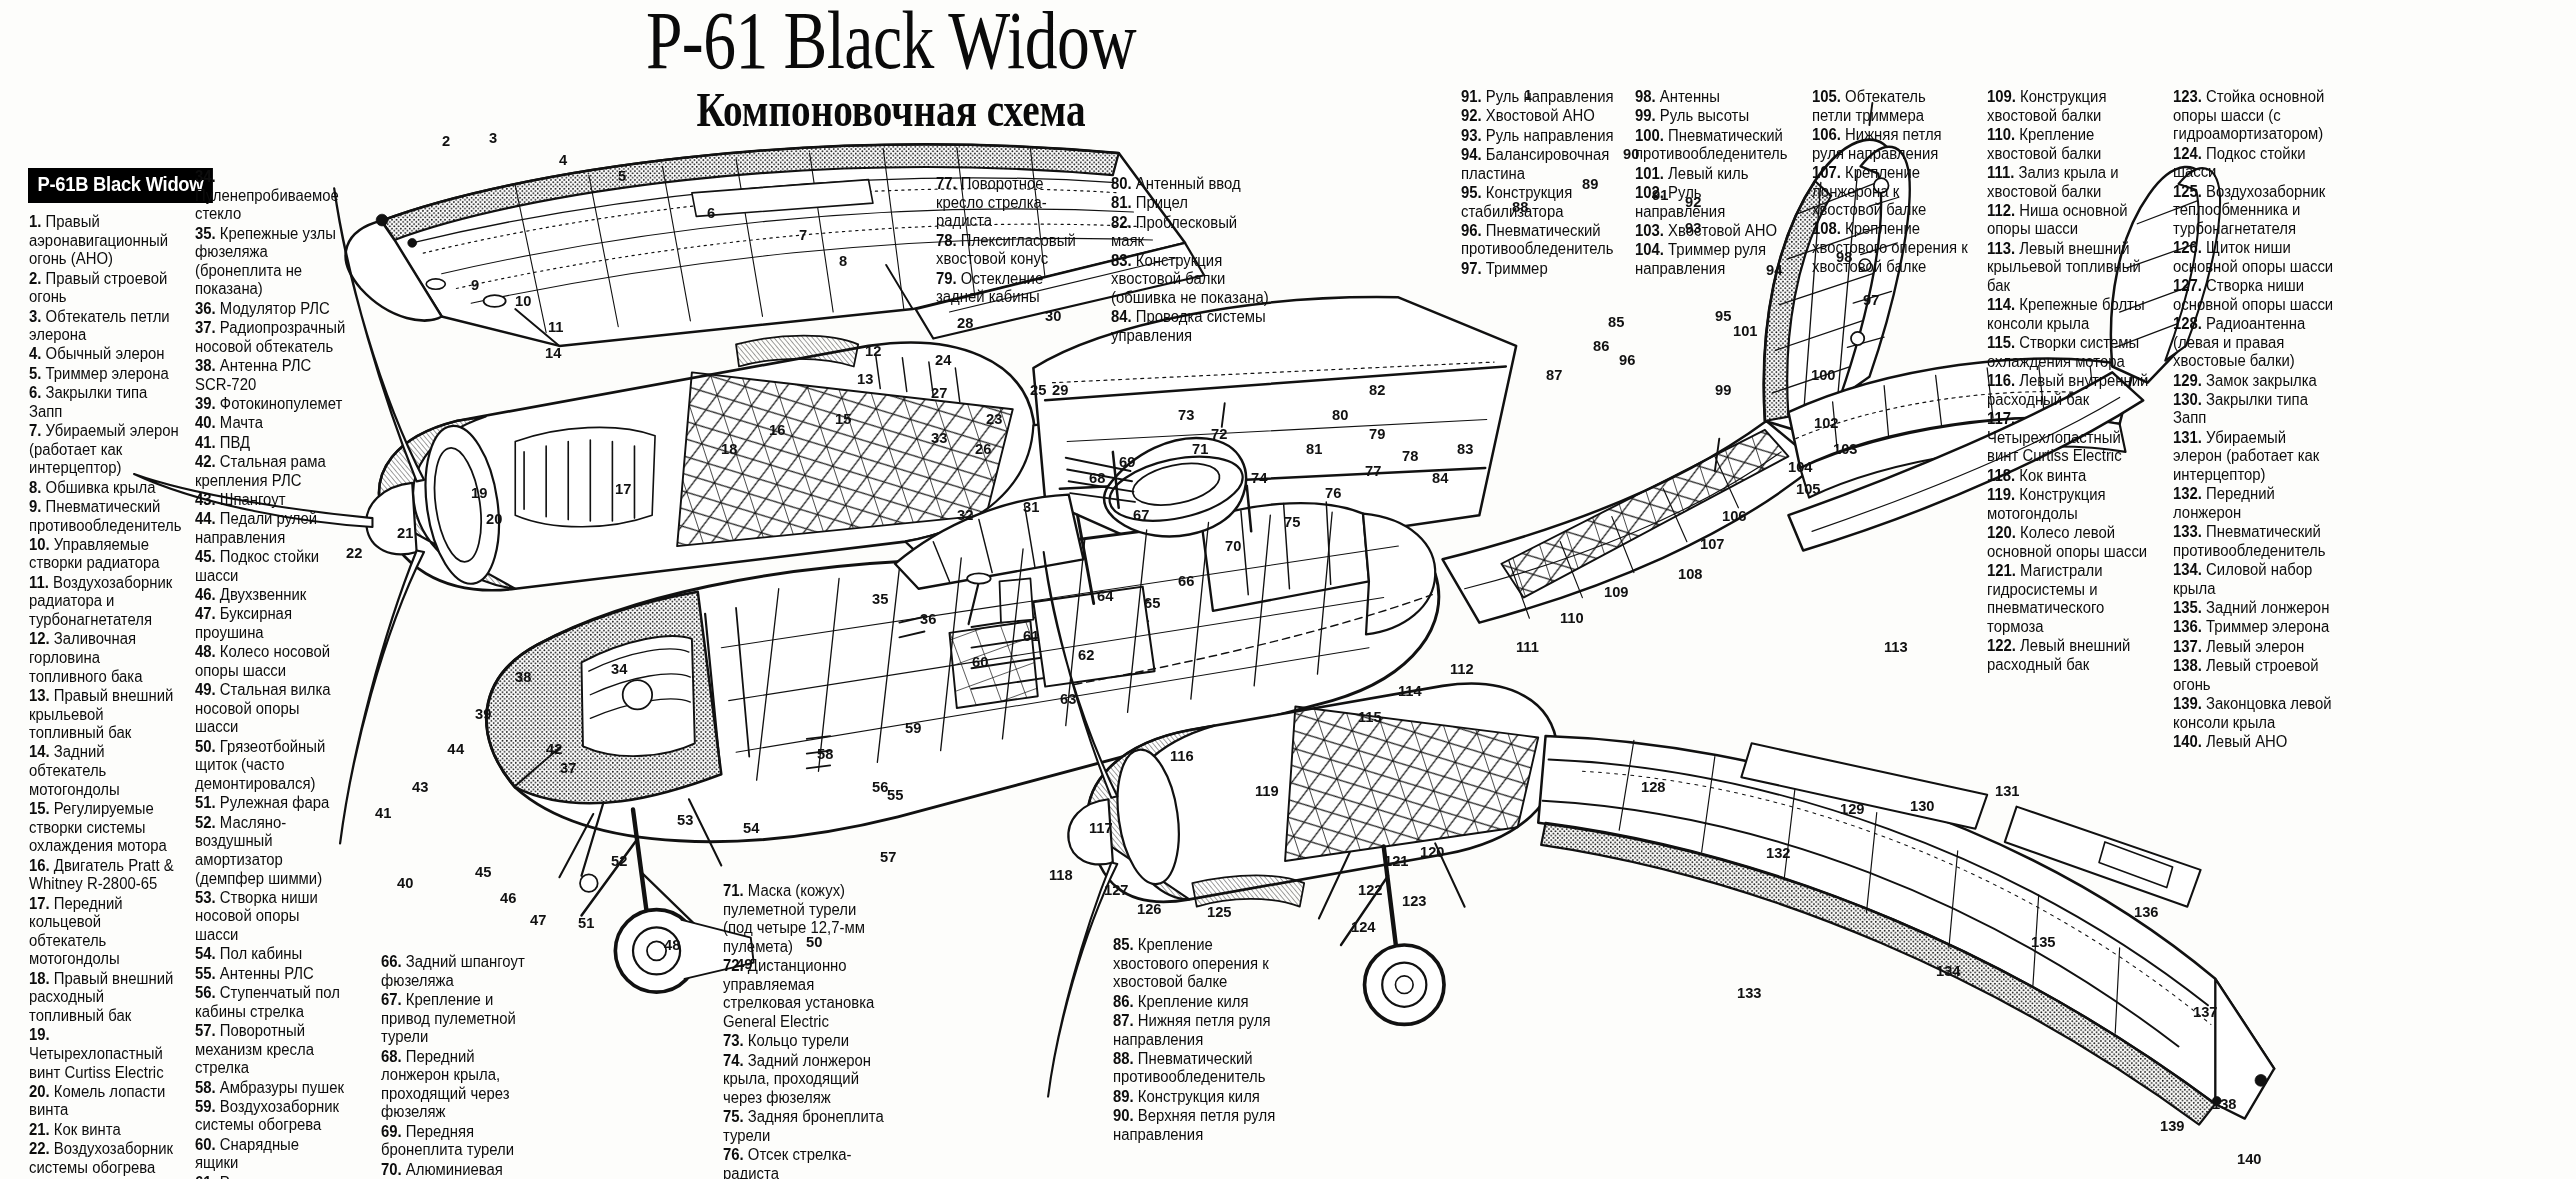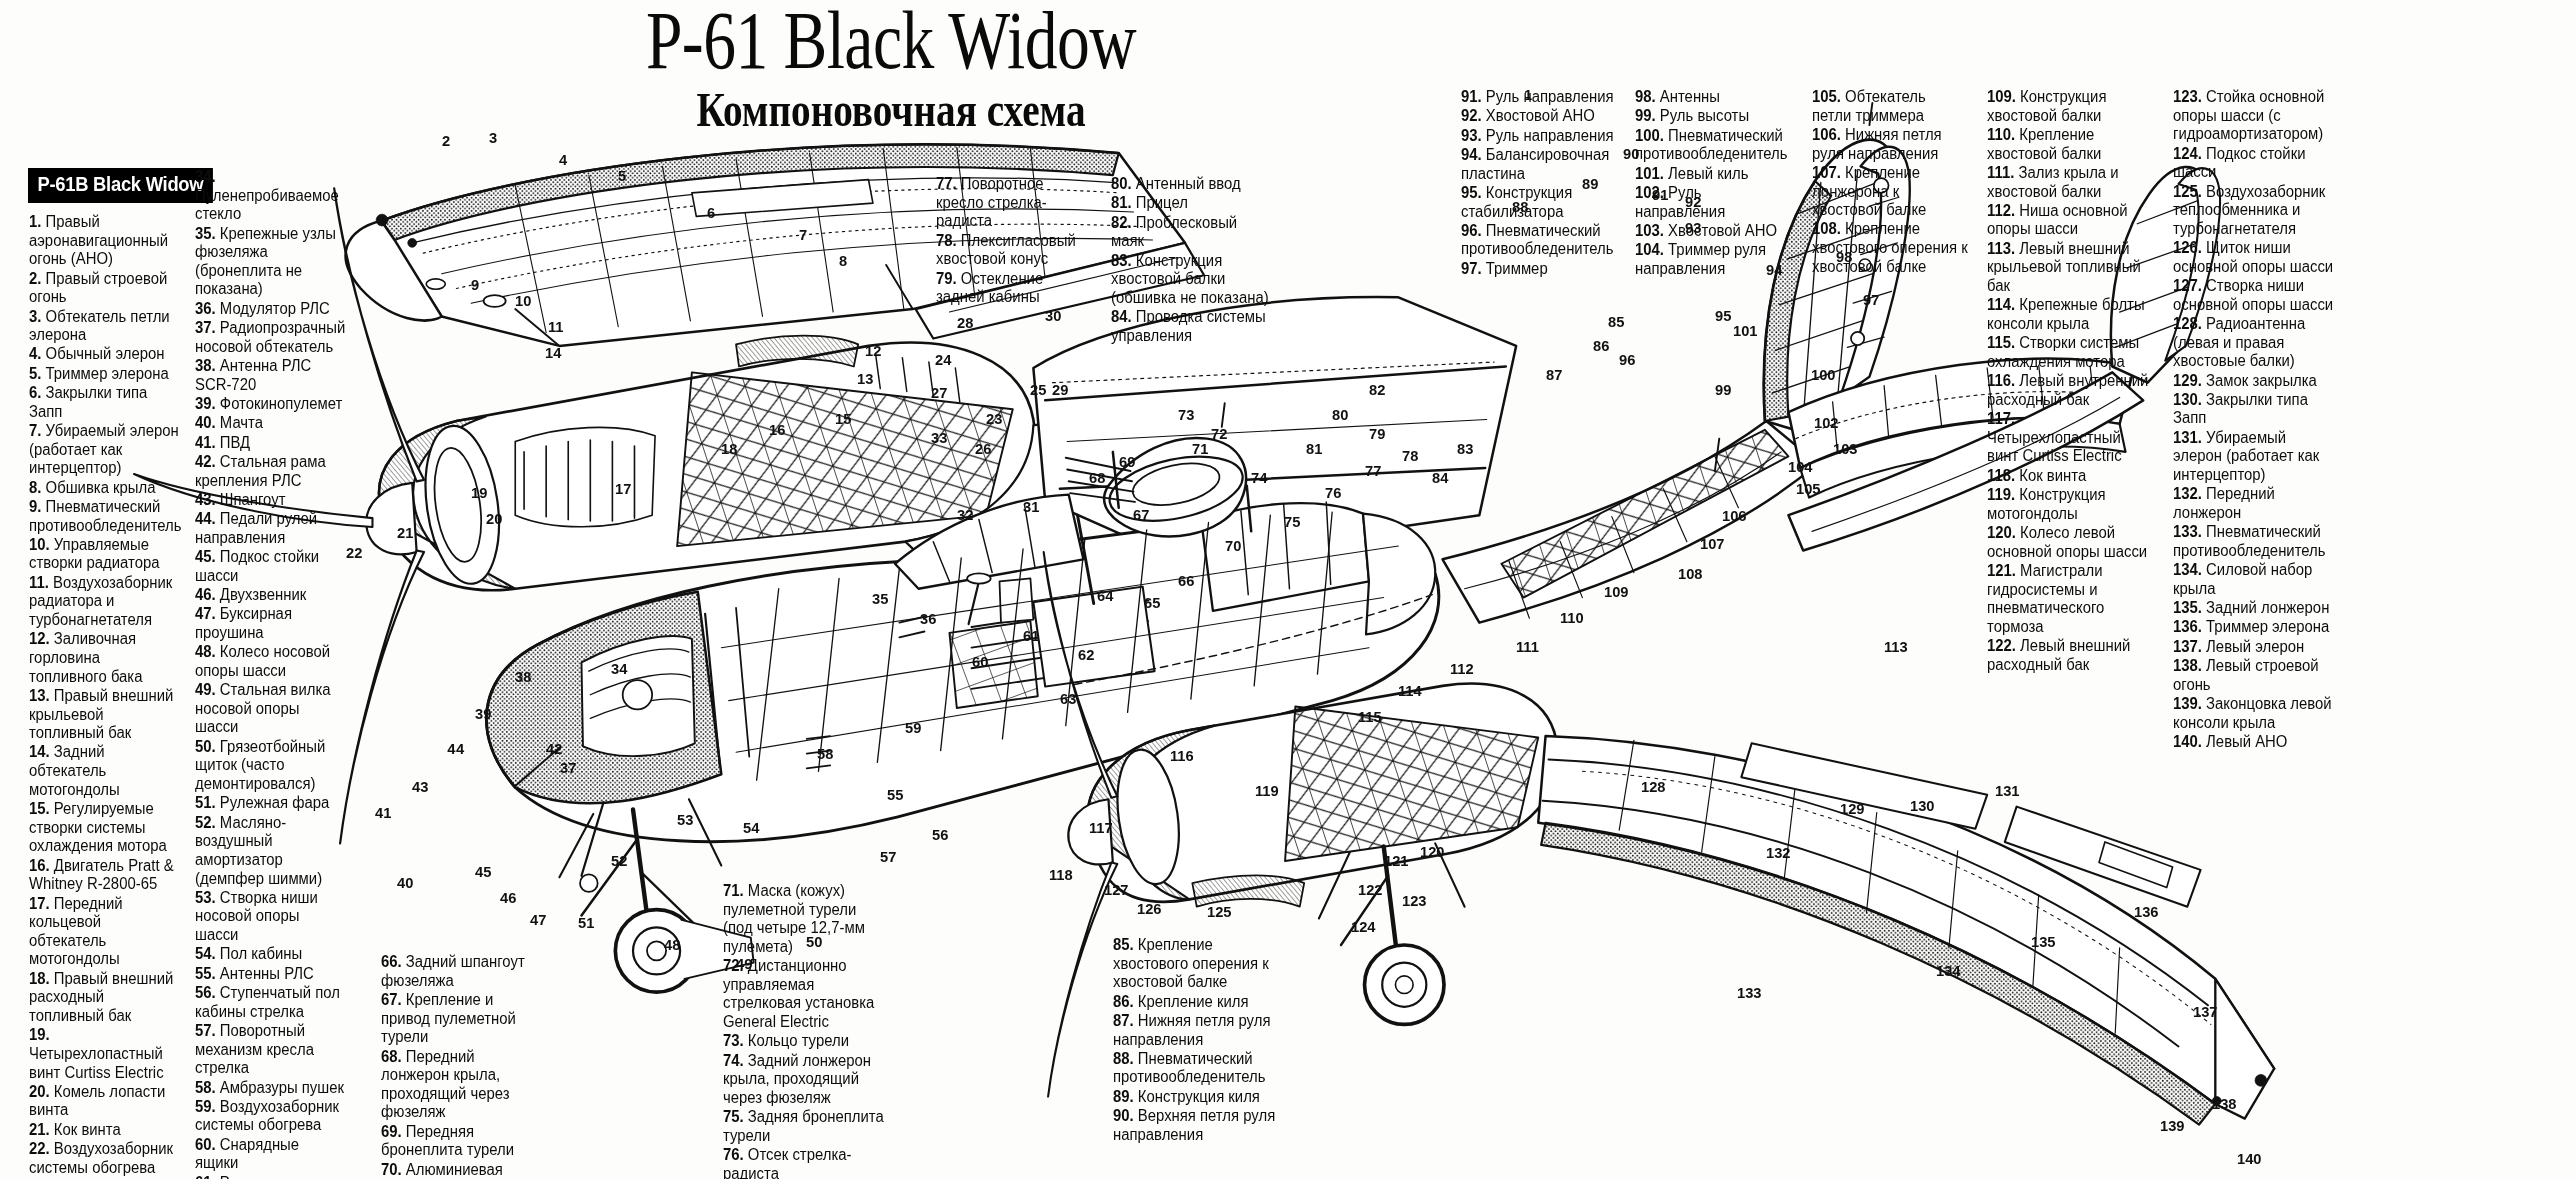--- a/index.html
+++ b/index.html
@@ -635,21 +635,21 @@
       <div class="callout" style="left: 500px; top: 891px;">46</div>
       <div class="callout" style="left: 530px; top: 913px;">47</div>
       <div class="callout" style="left: 664px; top: 938px;">48</div>
       <div class="callout" style="left: 736px; top: 957px;">49</div>
       <div class="callout" style="left: 806px; top: 935px;">50</div>
       <div class="callout" style="left: 578px; top: 916px;">51</div>
       <div class="callout" style="left: 611px; top: 854px;">52</div>
       <div class="callout" style="left: 677px; top: 813px;">53</div>
       <div class="callout" style="left: 743px; top: 821px;">54</div>
       <div class="callout" style="left: 887px; top: 788px;">55</div>
-      <div class="callout" style="left: 932px; top: 780px; margin-top: 48px;">56</div>
+      <div class="callout" style="left: 872px; top: 780px;">56</div>
       <div class="callout" style="left: 868px; top: 850px; margin-left: 12px;">57</div>
       <div class="callout" style="left: 817px; top: 747px;">58</div>
       <div class="callout" style="left: 905px; top: 721px;">59</div>
       <div class="callout" style="left: 972px; top: 655px;">60</div>
       <div class="callout" style="left: 1023px; top: 629px;">61</div>
       <div class="callout" style="left: 1078px; top: 648px;">62</div>
       <div class="callout" style="left: 1060px; top: 692px;">63</div>
       <div class="callout" style="left: 1097px; top: 589px;">64</div>
       <div class="callout" style="left: 1144px; top: 596px;">65</div>
       <div class="callout" style="left: 1178px; top: 574px;">66</div>

